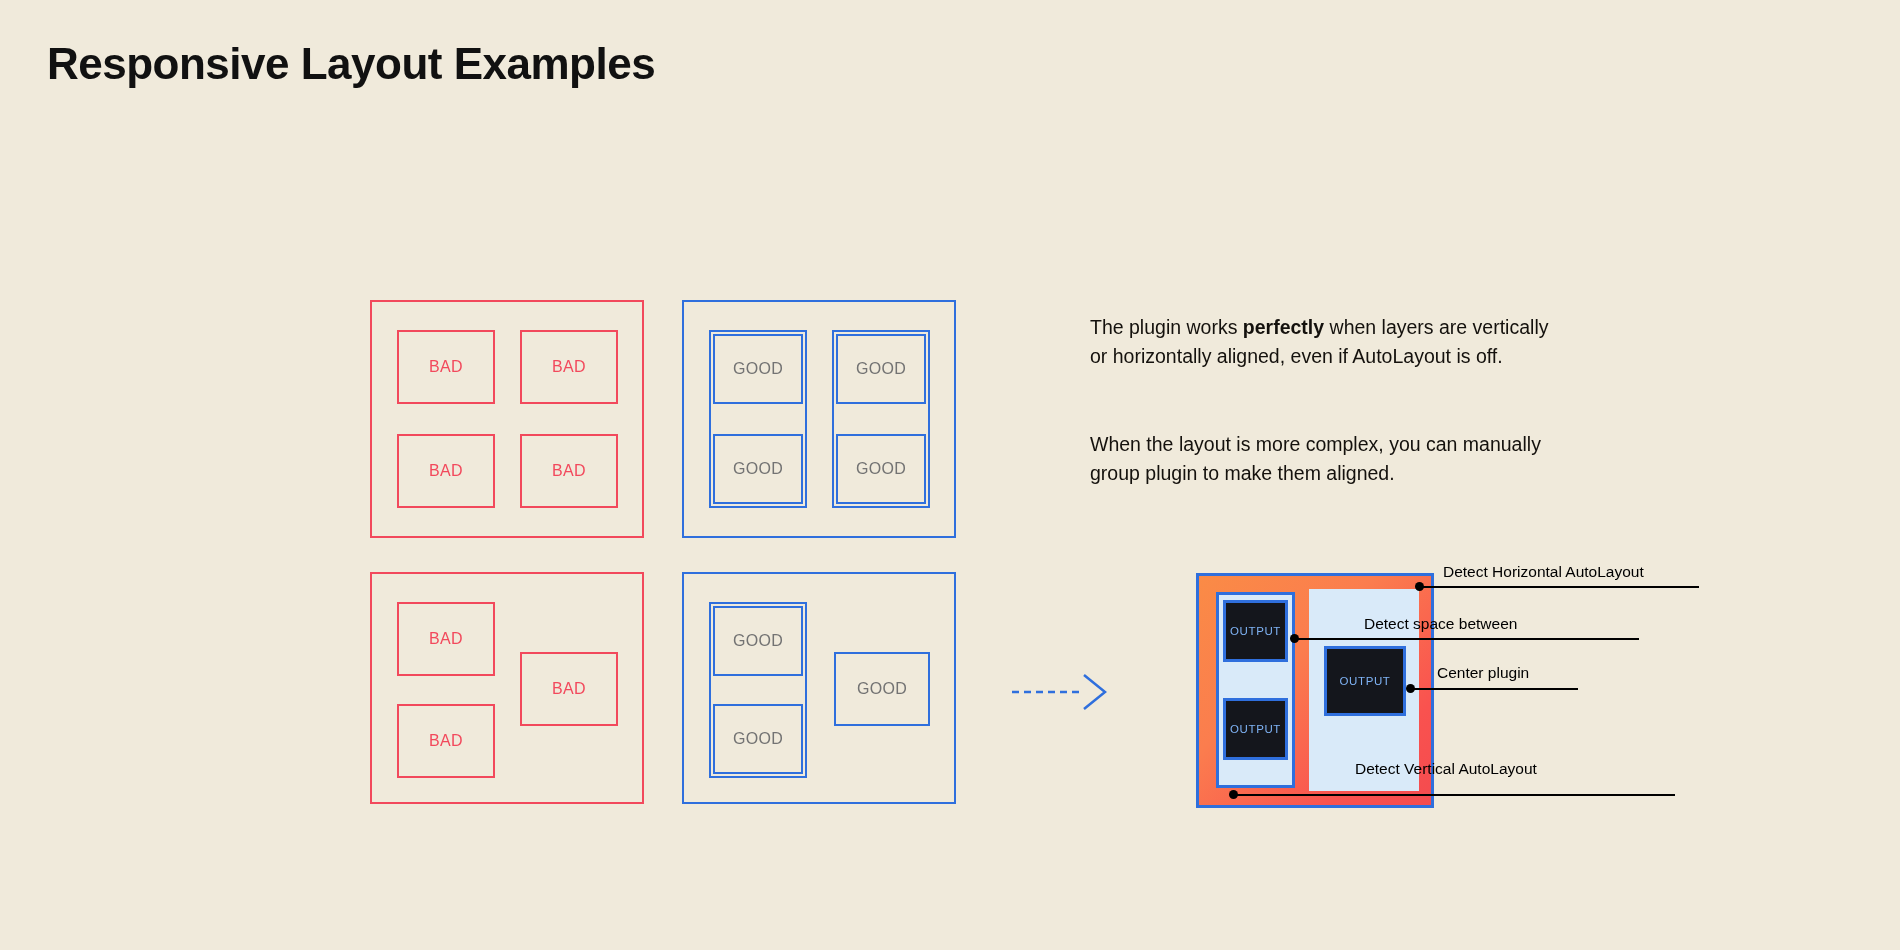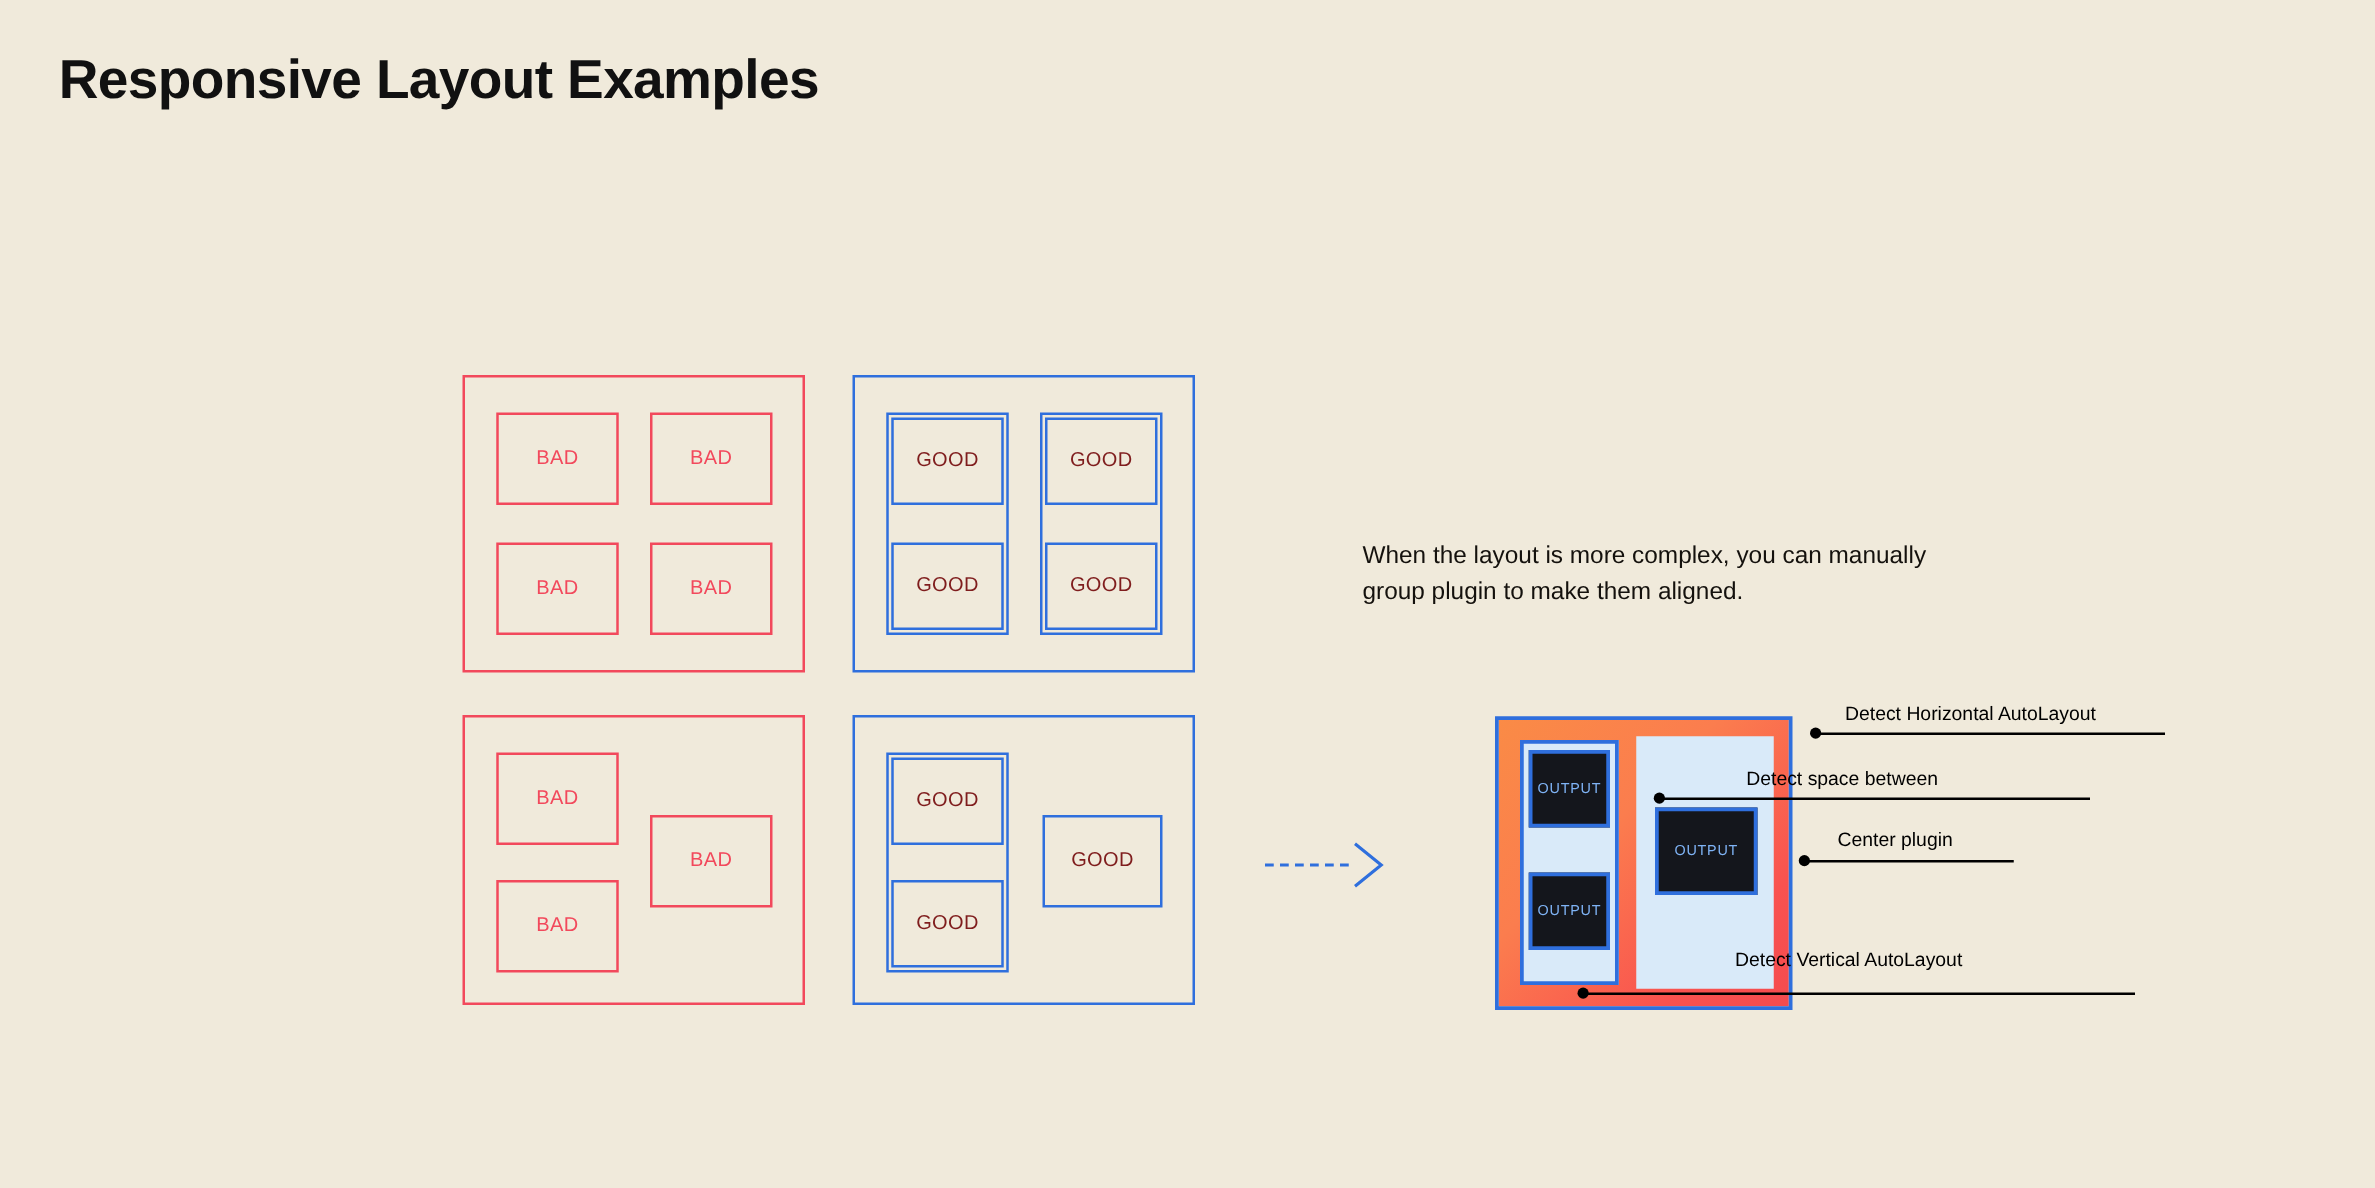--- a/index.html
+++ b/index.html
@@ -3,39 +3,39 @@
 <meta charset="utf-8">
 <style>
   html,body{margin:0;padding:0;}
   body{
     width:1900px;height:950px;
     background:#f0eadb;
     font-family:"Liberation Sans", sans-serif;
     overflow:hidden;
     position:relative;
   }
-  .stage{position:absolute;inset:0;padding-left:33px;}
+  .stage{position:absolute;inset:0;}
 
   
   #page-title{
     position:absolute;left:47px;top:42px;
     font-size:44px;font-weight:bold;color:#111111;
     letter-spacing:-0.5px;line-height:1;
   }
 
   
   .panel{position:absolute;box-sizing:border-box;}
   .panel.bad{border:2px solid #f2495c;}
   .panel.good{border:2px solid #2f6fdd;}
 
   .cell{position:absolute;box-sizing:border-box;
         display:flex;align-items:center;justify-content:center;
         font-size:16px;letter-spacing:0.3px;}
   .cell.bad{border:2px solid #f2495c;color:#f2495c;}
-  .cell.good{border:2px solid #2f6fdd;color:#7f1d1d;}
+  .cell.good{border:2px solid #2f6fdd;color:#737373;}
 
   
   .group{position:absolute;box-sizing:border-box;border:2px solid #2f6fdd;}
 
   
   #flow-arrow{position:absolute;left:1012px;top:672px;width:105px;height:40px;}
 
   
   .copy{position:absolute;font-size:19.5px;line-height:29px;color:#14110d;width:470px;}
   #para-1{left:1090px;top:313px;}
@@ -98,20 +98,23 @@
     <div class="cell good" style="left:29px;top:32px;width:90px;height:70px;">GOOD</div>
     <div class="cell good" style="left:29px;top:130px;width:90px;height:70px;">GOOD</div>
     <div class="cell good" style="left:150px;top:78px;width:96px;height:74px;">GOOD</div>
   </div>
 
   <svg id="flow-arrow" viewBox="0 0 105 40">
     <line x1="0" y1="20" x2="70" y2="20" stroke="#2f6fdd" stroke-width="2.5" stroke-dasharray="7 5"></line>
     <polyline points="72,3 93,20 72,37" fill="none" stroke="#2f6fdd" stroke-width="2.5"></polyline>
   </svg>
 
+  <div class="copy" id="para-1">
+    <span>The plugin works </span><b>perfectly</b><span> when layers are vertically or horizontally aligned, even if AutoLayout is off.</span>
+  </div>
 
   <div class="copy" id="para-2">When the layout is more complex, you can manually group plugin to make them aligned.</div>
 
   <div id="diagram">
     <div id="diagram-frame">
 
       <div class="lb-group" style="left:17px;top:16px;width:79px;height:196px;border:3px solid #2f6fdd;"></div>
 
       <div class="lb-group" style="left:110px;top:13px;width:110px;height:202px;"></div>
 

